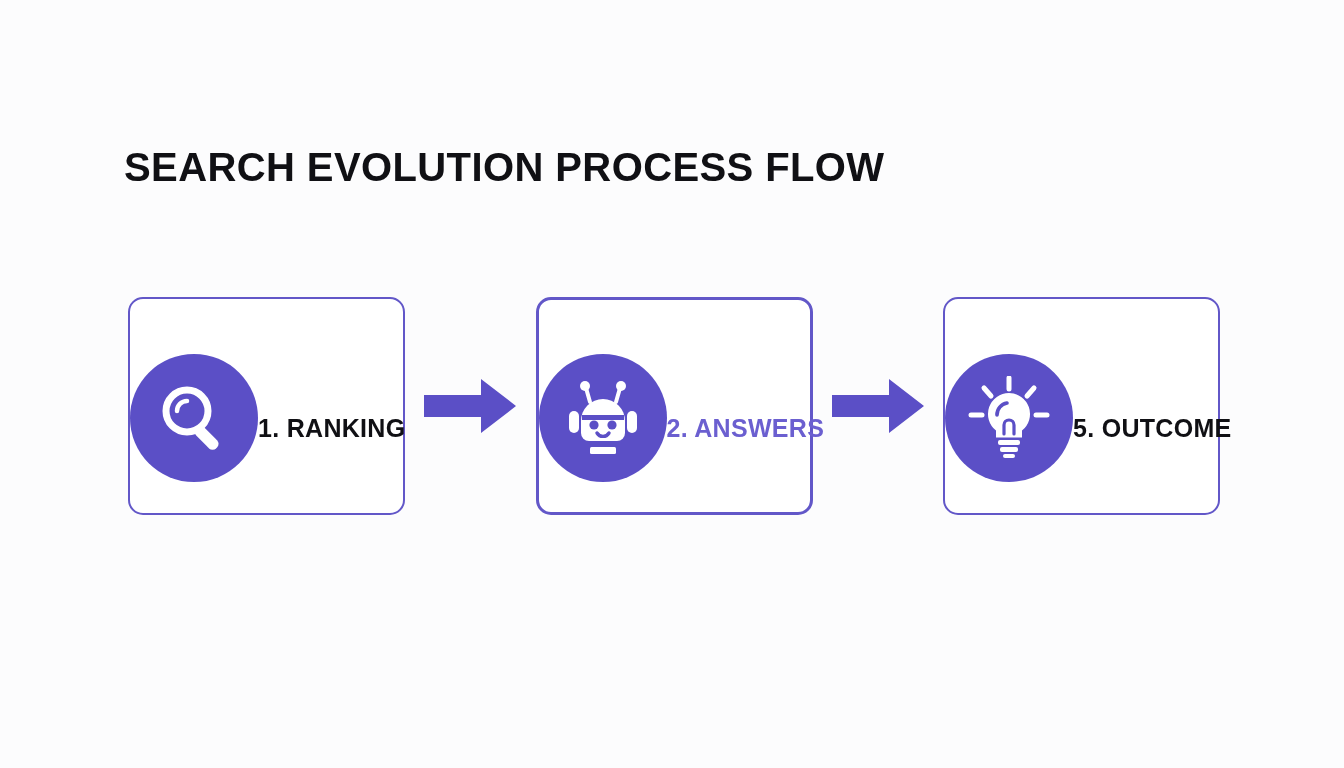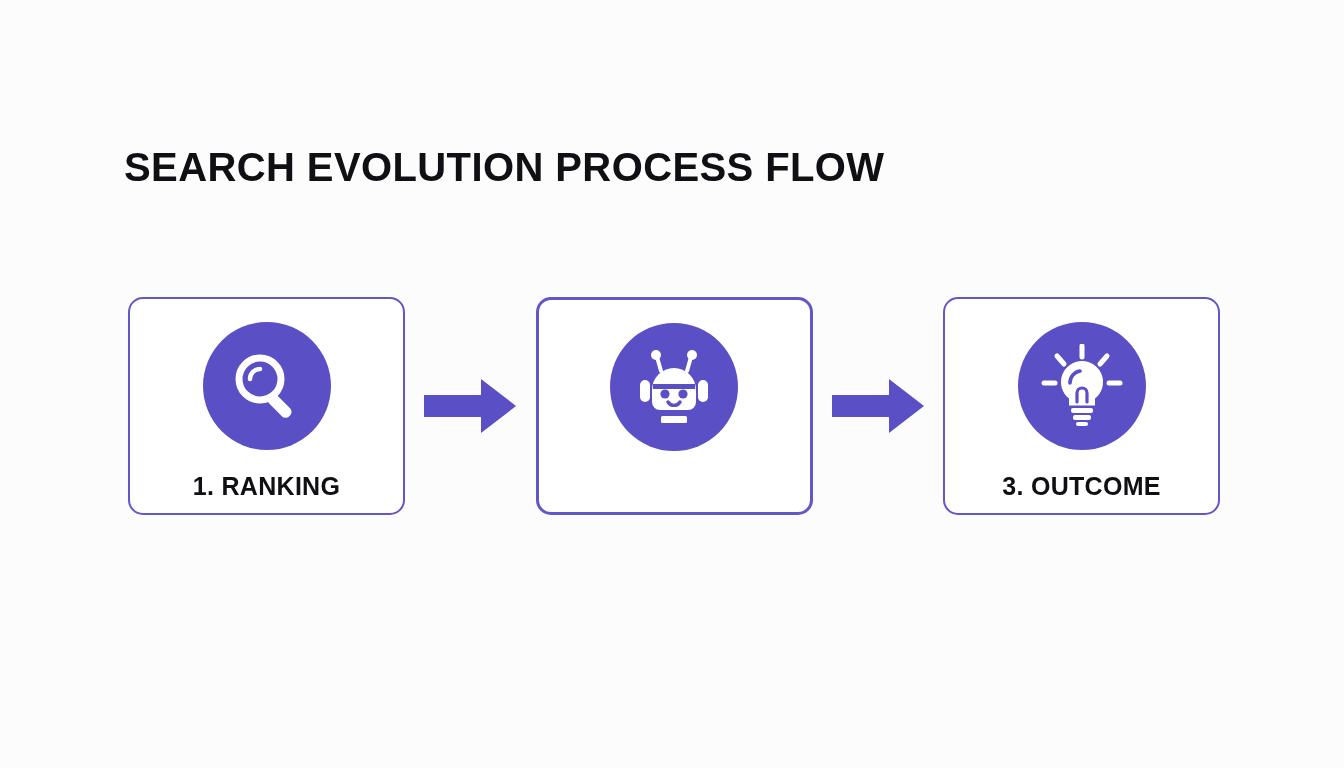--- a/index.html
+++ b/index.html
@@ -39,21 +39,21 @@
   }
 
   .step-card {
     box-sizing: border-box;
     width: 277px;
     height: 218px;
     border: 2px solid #6257c8;
     border-radius: 15px;
     background: #ffffff;
     display: flex;
-    flex-direction: column;
+    flex-direction: row;
     align-items: center;
     justify-content: flex-start;
     padding-top: 23px;
     flex: none;
   }
   .step-card.active {
     border-width: 3px;
   }
 
   .icon-circle {
@@ -134,20 +134,21 @@
           <rect x="65" y="34" width="10" height="22" rx="5" fill="#ffffff"></rect>
           <path d="M19 44 a22 22 0 0 1 44 0 v12 a8 8 0 0 1 -8 8 h-28 a8 8 0 0 1 -8 -8 z" fill="#ffffff"></path>
           <rect x="20" y="38" width="42" height="5" fill="#5b4fc6"></rect>
           <circle cx="32" cy="48" r="4.6" fill="#5b4fc6"></circle>
           <circle cx="50" cy="48" r="4.6" fill="#5b4fc6"></circle>
           <path d="M35 56 a7 7 0 0 0 12 0" fill="none" stroke="#5b4fc6" stroke-width="3.4" stroke-linecap="round"></path>
           <rect x="28" y="70" width="26" height="7" rx="1.5" fill="#ffffff"></rect>
         </svg>
       </span>
     </div>
+    <div class="step-label accent">2. ANSWERS</div>
   </div>
 
   <div class="arrow">
     <span>
       <svg width="92" height="58" viewBox="0 0 92 58" aria-hidden="true">
         <path d="M0 18 L57 18 L57 2 L92 29 L57 56 L57 40 L0 40 Z" fill="#5b4fc6"></path>
       </svg>
     </span>
   </div>
 
@@ -164,16 +165,16 @@
           </g>
           <path d="M42 17 a21 21 0 0 1 13 37.5 v7 h-26 v-7 A21 21 0 0 1 42 17 z" fill="#ffffff"></path>
           <path d="M30 39 a12 12 0 0 1 10 -12" fill="none" stroke="#5b4fc6" stroke-width="3.6" stroke-linecap="round"></path>
           <path d="M37 58 v-9 a5 5 0 0 1 10 0 v9" fill="none" stroke="#5b4fc6" stroke-width="3.2" stroke-linecap="round"></path>
           <rect x="31" y="64" width="22" height="5" rx="2" fill="#ffffff"></rect>
           <rect x="33" y="71" width="18" height="5" rx="2" fill="#ffffff"></rect>
           <rect x="36" y="78" width="12" height="4" rx="2" fill="#ffffff"></rect>
         </svg>
       </span>
     </div>
-    <div class="step-label">3. OUTCOME</div>
+    <div class="step-label">5. OUTCOME</div>
   </div>
 
 </div>
 
 </body></html>

